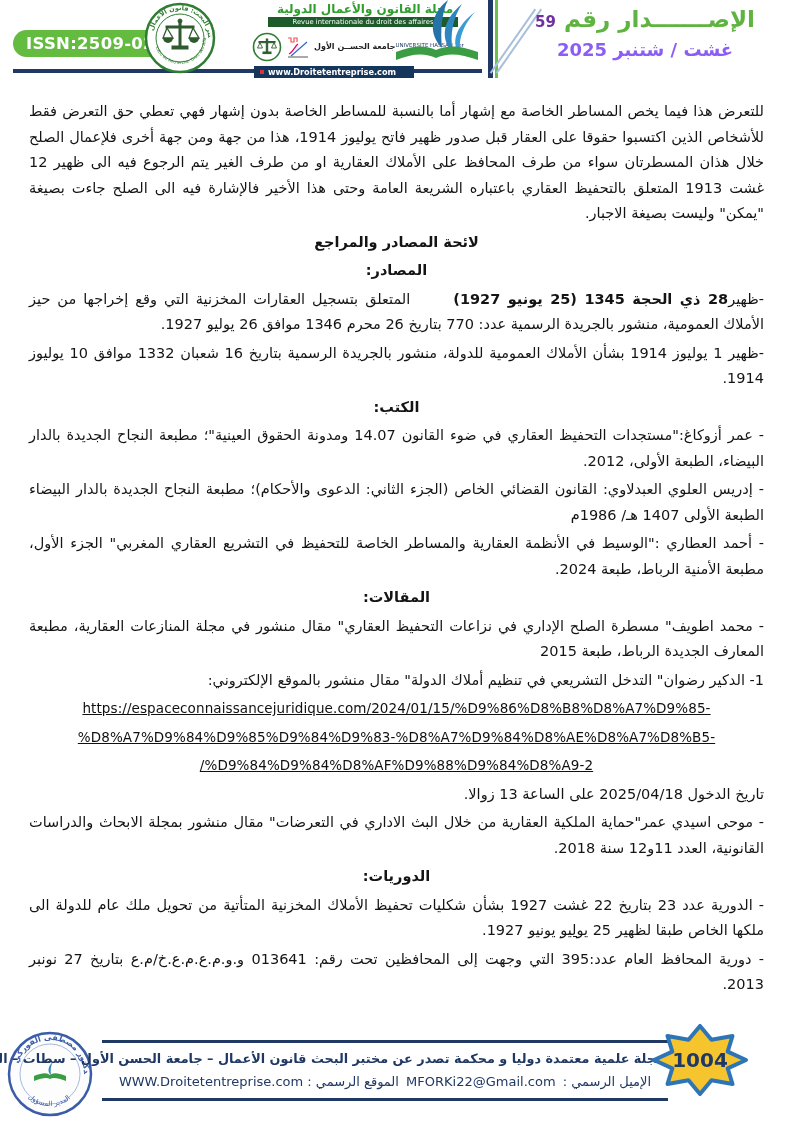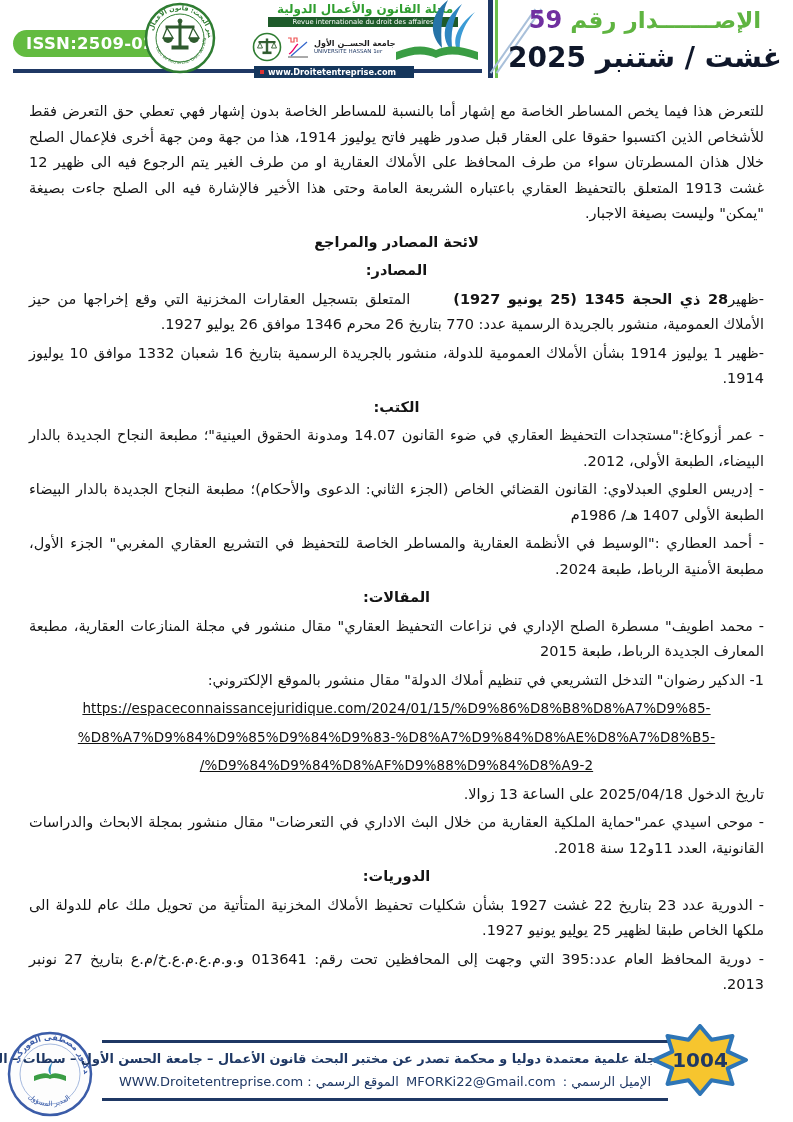--- a/index.html
+++ b/index.html
@@ -10,33 +10,33 @@
   .header{position:absolute;top:0;left:0;width:793px;height:96px;}
   .issn-pill{position:absolute;left:13px;top:30px;background:#63bb40;color:#fff;
              font-weight:bold;font-size:16.5px;padding:4px 13px;border-radius:17px;
              letter-spacing:.3px;}
   .header-rule{position:absolute;left:13px;top:69px;width:469px;height:4px;background:#1f3864;}
   .lab-logo{position:absolute;left:144px;top:2px;width:72px;height:72px;}
   .journal-logo{position:absolute;left:252px;top:2px;width:226px;height:70px;}
   .jl-title{color:#2f9e2f;font-weight:bold;font-size:12px;text-align:center;white-space:nowrap;}
   .jl-band{background:#1e5b2a;color:#fff;font-size:6.8px;text-align:center;padding:1px 0;width:190px;margin:1px 0 1px 16px;}
   .jl-row{display:flex;align-items:center;gap:3px;height:38px;}
-  .jl-univ{display:flex;flex-direction:column;line-height:1.15;}
+  .jl-univ{display:flex;flex-direction:row;line-height:1.15;}
   .jl-univ-ar{font-size:8px;color:#222;font-weight:bold;}
   .jl-univ-fr{font-size:5.5px;color:#1f3864;}
   .jl-bottomband{background:#15365c;color:#fff;font-size:8.2px;font-weight:bold;
                  padding:1px 6px;width:148px;margin-left:2px;display:flex;align-items:center;gap:4px;}
   .red-dot{width:4px;height:4px;background:#d33;display:inline-block;}
   .feather{position:absolute;right:-4px;top:-2px;}
   .vbar-navy{position:absolute;left:488px;top:0;width:5px;height:78px;background:#1f3864;}
   .vbar-green{position:absolute;left:495px;top:0;width:3px;height:78px;background:#6dbf4b;}
   .issue-block{position:absolute;left:505px;right:8px;top:6px;text-align:center;direction:rtl;}
   .issue-line1{font-size:23px;font-weight:bold;color:#5fb441;white-space:nowrap;}
-  .issue-num{color:#7030a0;font-size:24px;}
-  .issue-line2{font-size:28px;font-weight:bold;color:#0f172a;margin-top:7px;white-space:nowrap;}
+  .issue-num{color:#7030a0;font-size:15px;}
+  .issue-line2{font-size:18px;font-weight:bold;color:#8b5cf6;margin-top:7px;white-space:nowrap;}
   .slash{position:absolute;width:1.5px;height:78px;background:#a9c0da;transform:rotate(35deg);}
   .slash.s1{left:512px;top:2px;}
   .slash.s2{left:518px;top:2px;}
 
   
   .doc{position:absolute;top:99px;right:29px;left:29px;direction:rtl;text-align:justify;
        font-size:14.5px;line-height:25.5px;color:#141414;}
   .doc p{margin:0 0 3px;}
   .h-center{text-align:center;font-weight:bold;margin:3px 0 4px;}
   .h-sec{font-weight:bold;text-align:center;margin:2px 0;}

